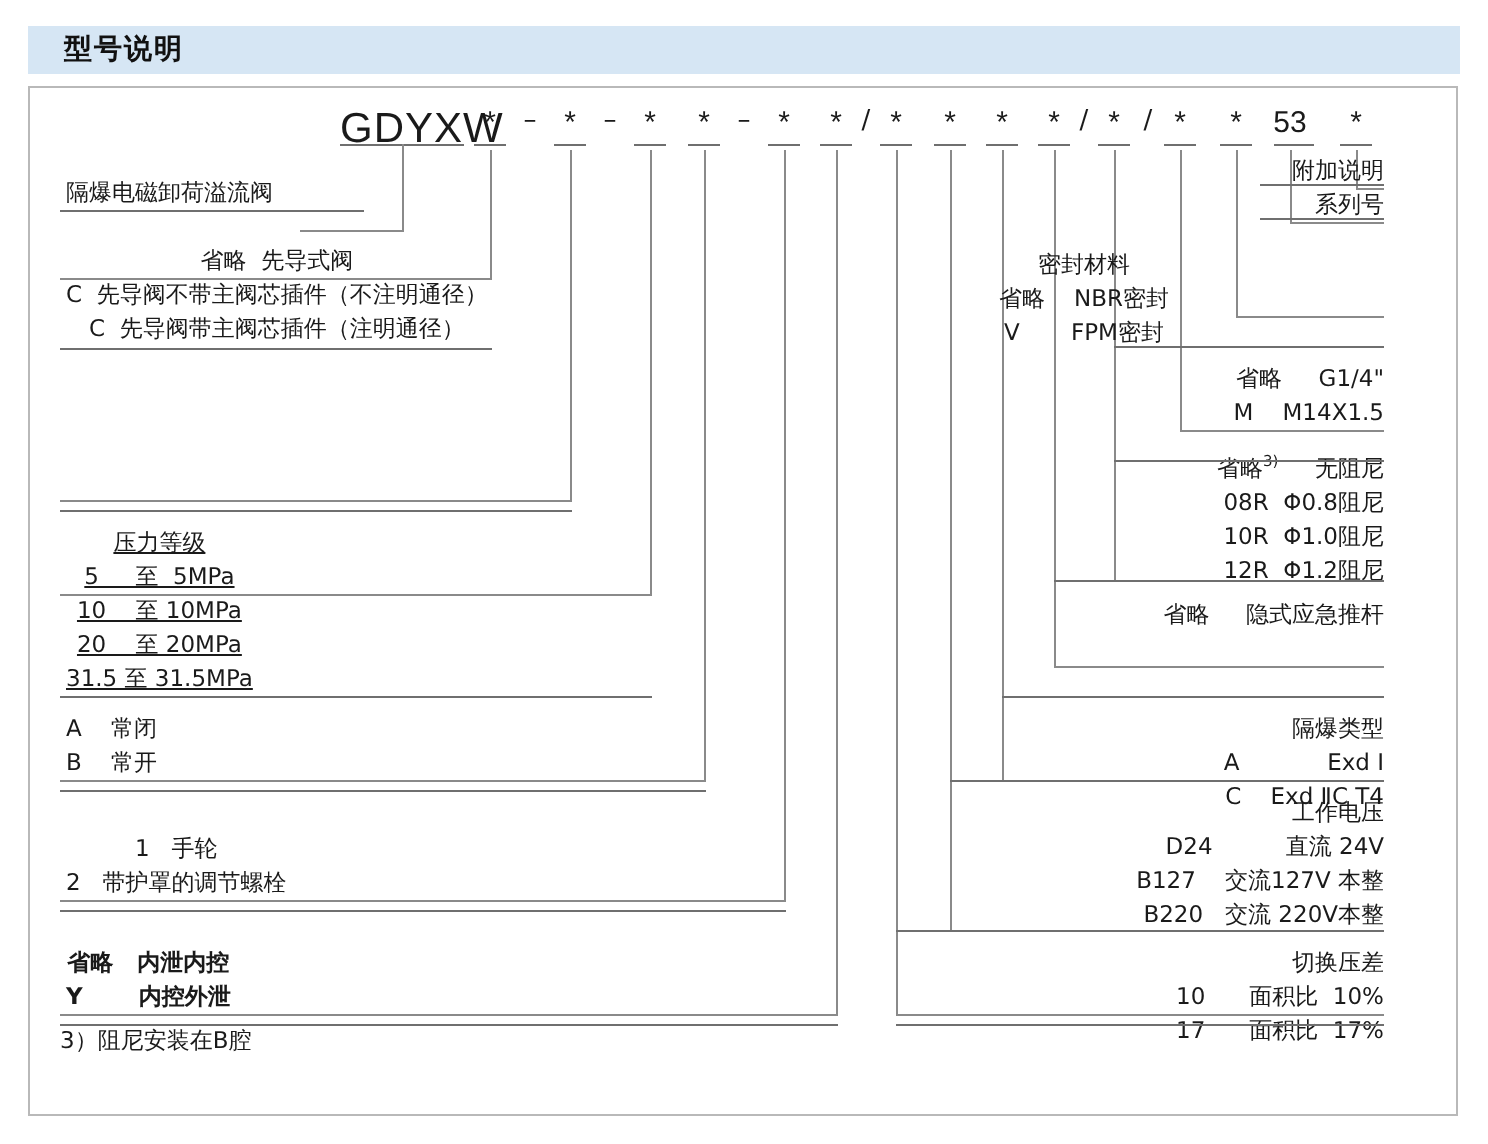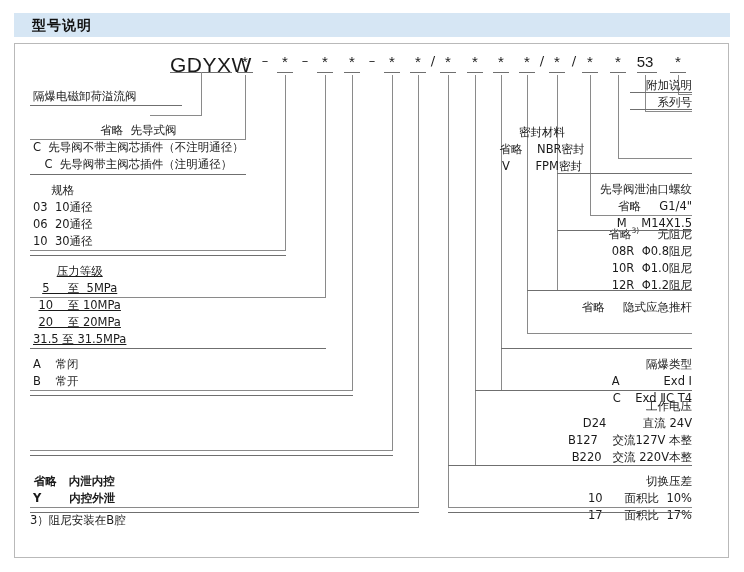--- a/index.html
+++ b/index.html
@@ -174,29 +174,29 @@
   <div class="hline" style="left:501px;top:390px;width:191px;"></div>
 
   <div class="vline" style="left:475px;top:75px;height:390px;"></div>
   <div class="hline" style="left:475px;top:465px;width:217px;"></div>
 
   <div class="vline" style="left:448px;top:75px;height:432px;"></div>
   <div class="hline" style="left:448px;top:507px;width:244px;"></div>
 
   <div class="lbl" style="left:33px;top:88px;"><div>隔爆电磁卸荷溢流阀</div></div>
   <div class="lbl" style="left:33px;top:122px;"><div>省略  先导式阀</div><div>C  先导阀不带主阀芯插件（不注明通径）</div><div>C  先导阀带主阀芯插件（注明通径）</div></div>
-  <div class="lbl" style="left:33px;top:182px;"><div>规格</div><div>03  10通径</div><div>06  20通径</div><div>10  30通径</div></div>
   <div class="lbl" style="left:33px;top:263px;text-decoration:underline;"><div>压力等级</div><div>5     至  5MPa</div><div>10    至 10MPa</div><div>20    至 20MPa</div><div>31.5 至 31.5MPa</div></div>
   <div class="lbl" style="left:33px;top:356px;"><div>A    常闭</div><div>B    常开</div></div>
+  <div class="lbl" style="left:33px;top:416px;"><div>1   手轮</div><div>2   带护罩的调节螺栓</div></div>
   <div class="lbl" style="left:33px;top:473px;font-weight:bold;"><div>省略   内泄内控</div><div>Y       内控外泄</div></div>
 
   <div class="lbl r" style="left:392px;top:77px;width:300px;"><div>附加说明</div></div>
   <div class="lbl r" style="left:392px;top:94px;width:300px;"><div>系列号</div></div>
   <div class="lbl r" style="left:392px;top:124px;width:300px;text-align:center;"><div>密封材料</div><div>省略    NBR密封</div><div>V       FPM密封</div></div>
-  <div class="lbl r" style="left:392px;top:181px;width:300px;"><div>先导阀泄油口螺纹</div><div>省略     G1/4"</div><div>M    M14X1.5</div></div>
+  <div class="lbl r" style="left:392px;top:181px;width:300px;"><div>省略     G1/4"</div><div>M    M14X1.5</div></div>
   <div class="lbl r" style="left:392px;top:222px;width:300px;"><div><span>省略</span><span class="sup">3)</span><span>     无阻尼</span></div><div>08R  Φ0.8阻尼</div><div>10R  Φ1.0阻尼</div><div>12R  Φ1.2阻尼</div></div>
   <div class="lbl r" style="left:392px;top:299px;width:300px;"><div>省略     隐式应急推杆</div></div>
   <div class="lbl r" style="left:392px;top:356px;width:300px;"><div>隔爆类型</div><div>A            Exd Ⅰ</div><div>C    Exd ⅡC T4</div></div>
   <div class="lbl r" style="left:392px;top:398px;width:300px;"><div>工作电压</div><div>D24          直流 24V</div><div>B127    交流127V 本整</div><div>B220   交流 220V本整</div></div>
   <div class="lbl r" style="left:392px;top:473px;width:300px;"><div>切换压差</div><div>10      面积比  10%</div><div>17      面积比  17%</div></div>
 
   <div class="ul" style="left:30px;top:105px;width:152px;"></div>
   <div class="ul" style="left:30px;top:174px;width:216px;"></div>
   <div class="ul" style="left:30px;top:255px;width:256px;"></div>
   <div class="ul" style="left:30px;top:348px;width:296px;"></div>

